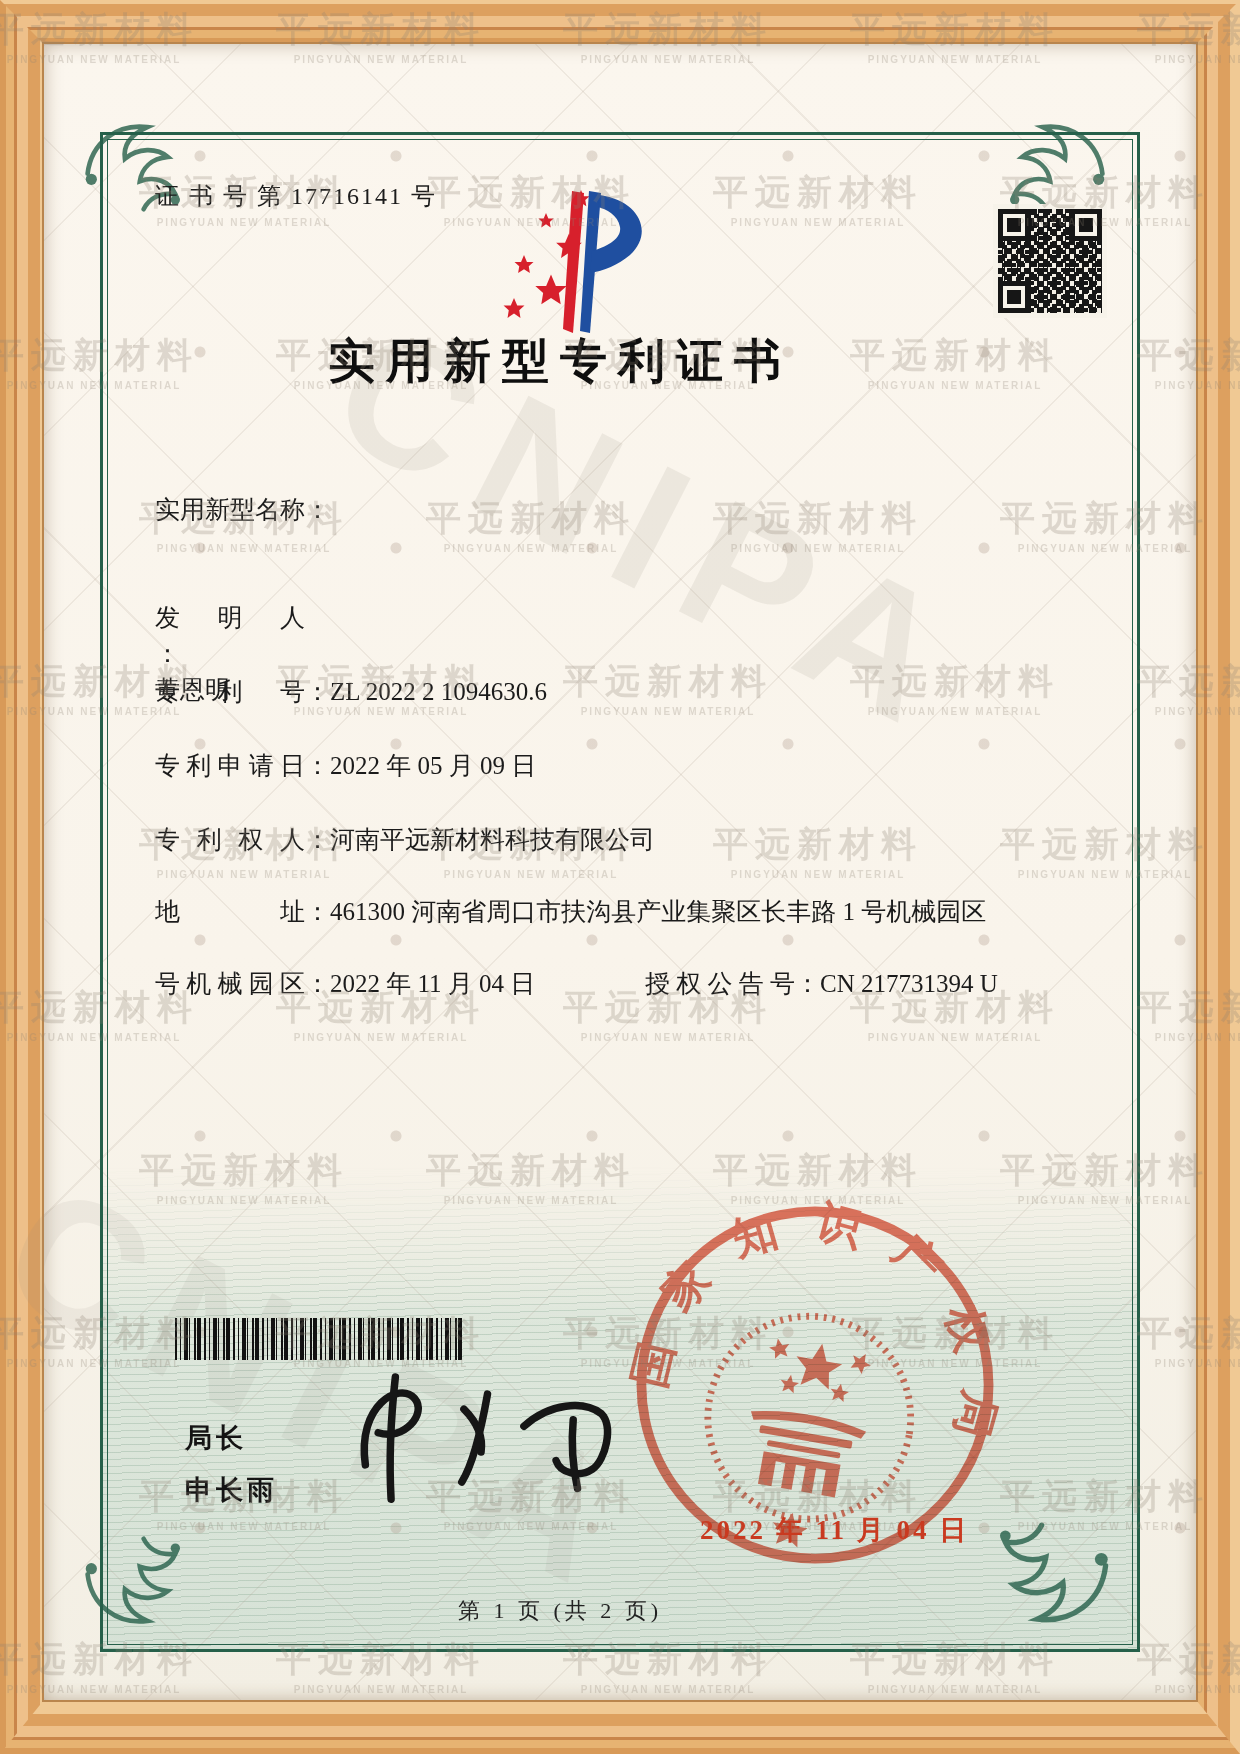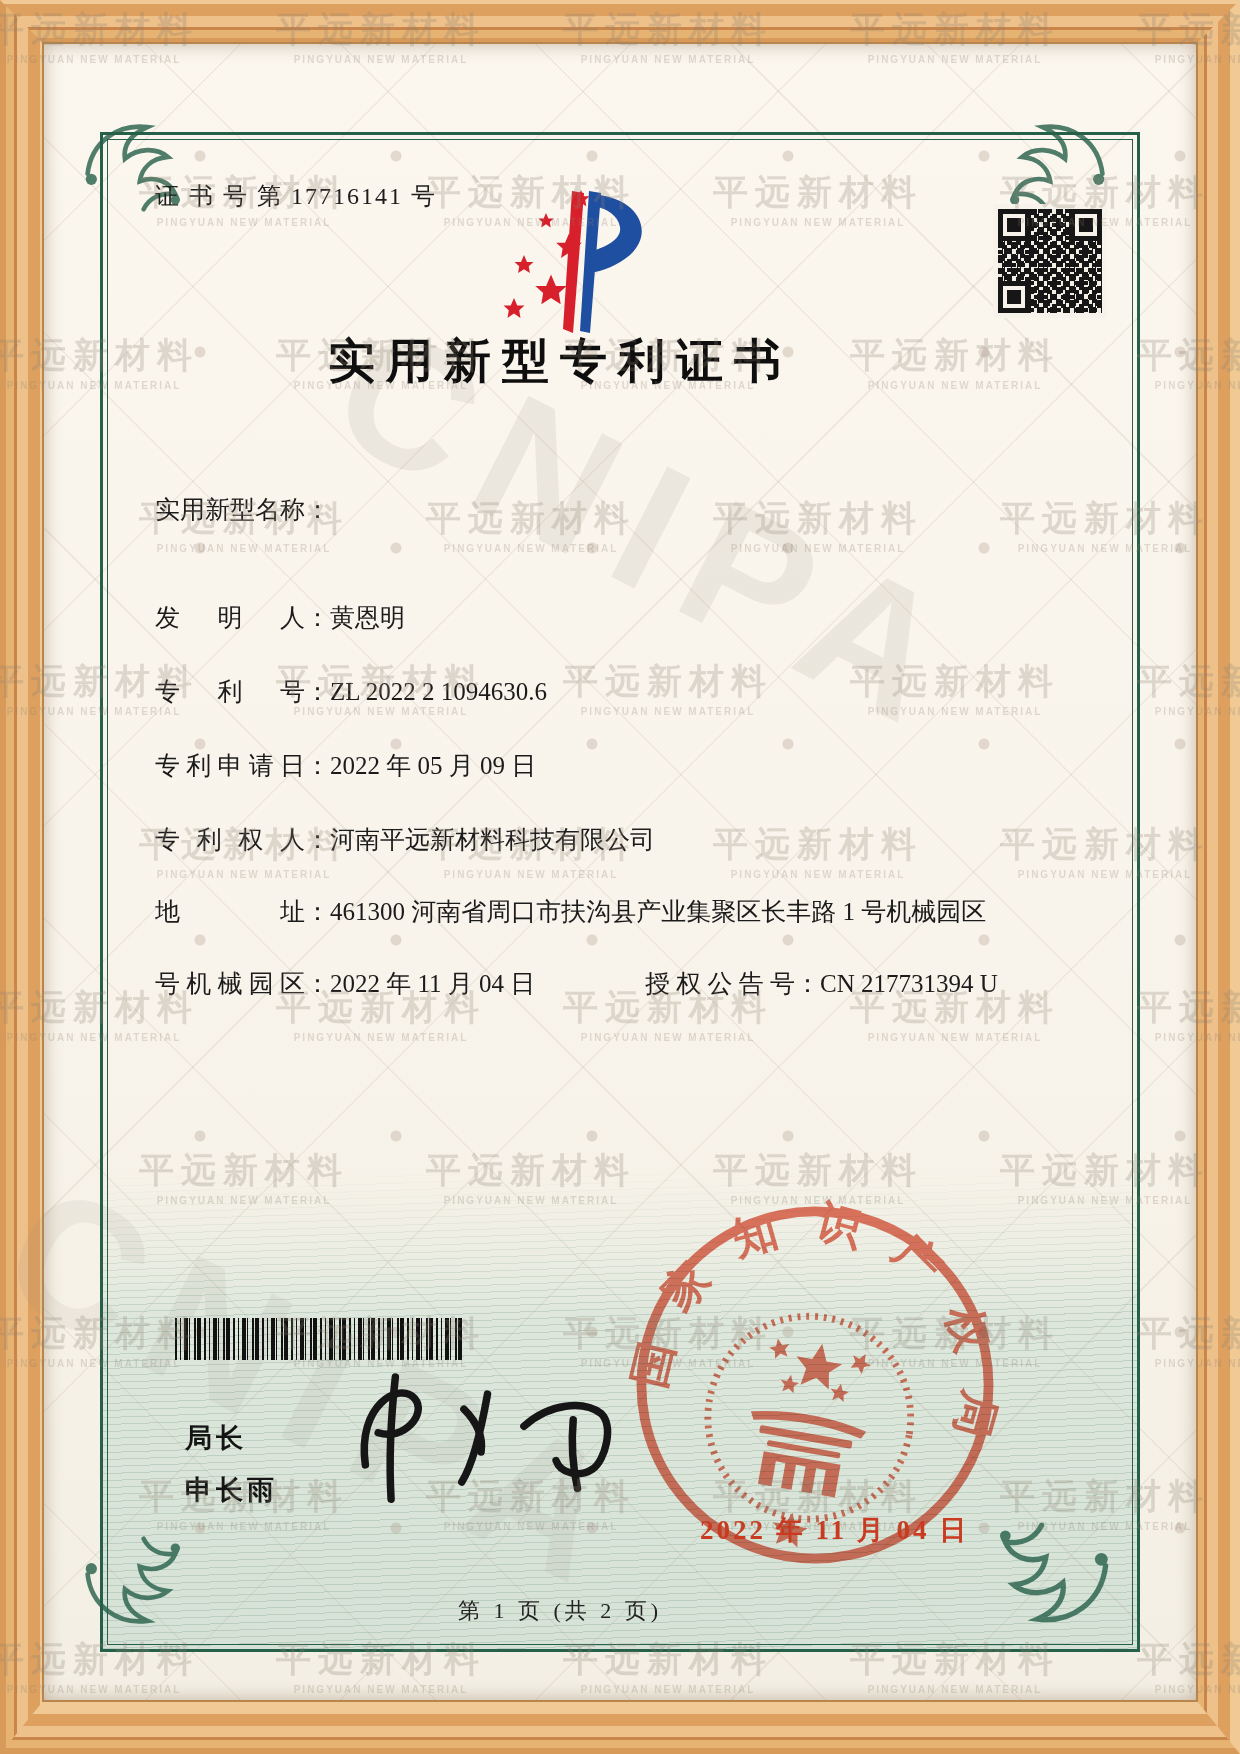--- a/index.html
+++ b/index.html
@@ -63,21 +63,21 @@
   .fp{position:absolute;width:22px;height:22px;border:5px solid #161616;background:#f7f3ea;}
   .fp::after{content:"";position:absolute;inset:4px;background:#161616;}
   .fp-tl{left:5px;top:5px;} .fp-tr{right:5px;top:5px;} .fp-bl{left:5px;bottom:5px;}
   .title{position:absolute;left:0;top:286px;width:1032px;text-align:center;
     font-size:47px;font-weight:700;letter-spacing:11px;color:#0e0e0e;}
   .frow{position:absolute;left:111px;display:flex;align-items:flex-start;
     font-size:25px;line-height:36px;color:#1b1b1b;}
   .flab{display:inline-block;width:150px;text-align:justify;text-align-last:justify;}
   .colon{display:inline-block;}
   .fval{display:inline-block;max-width:700px;}
-  .r0{top:448px;} .r1{top:556px;} .r2{top:630px;} .r3{top:704px;} .r4{top:778px;} .r5{top:850px;}
+  .r0{top:448px;} .r1{top:556px;flex-direction:column;} .r2{top:630px;} .r3{top:704px;} .r4{top:778px;} .r5{top:850px;}
   .rgrant{top:922px;width:960px;position:absolute;left:111px;font-size:25px;line-height:36px;color:#1b1b1b;}
   .grant-right{position:absolute;left:490px;top:0;display:flex;}
   .grant-left{display:flex;}
   .bodytext{position:absolute;left:96px;top:961px;width:968px;font-size:26px;
     line-height:44px;color:#161616;text-align:justify;}
   .bodytext p{margin:0;text-indent:2em;}
   .barcode{position:absolute;left:131px;top:1274px;width:287px;height:42px;background:
     repeating-linear-gradient(90deg,#111 0 2px,transparent 2px 5px,#111 5px 6px,transparent 6px 9px,
       #111 9px 13px,transparent 13px 14px,#111 14px 15px,transparent 15px 19px,
       #111 19px 21px,transparent 21px 22px,#111 22px 26px,transparent 26px 29px);}

